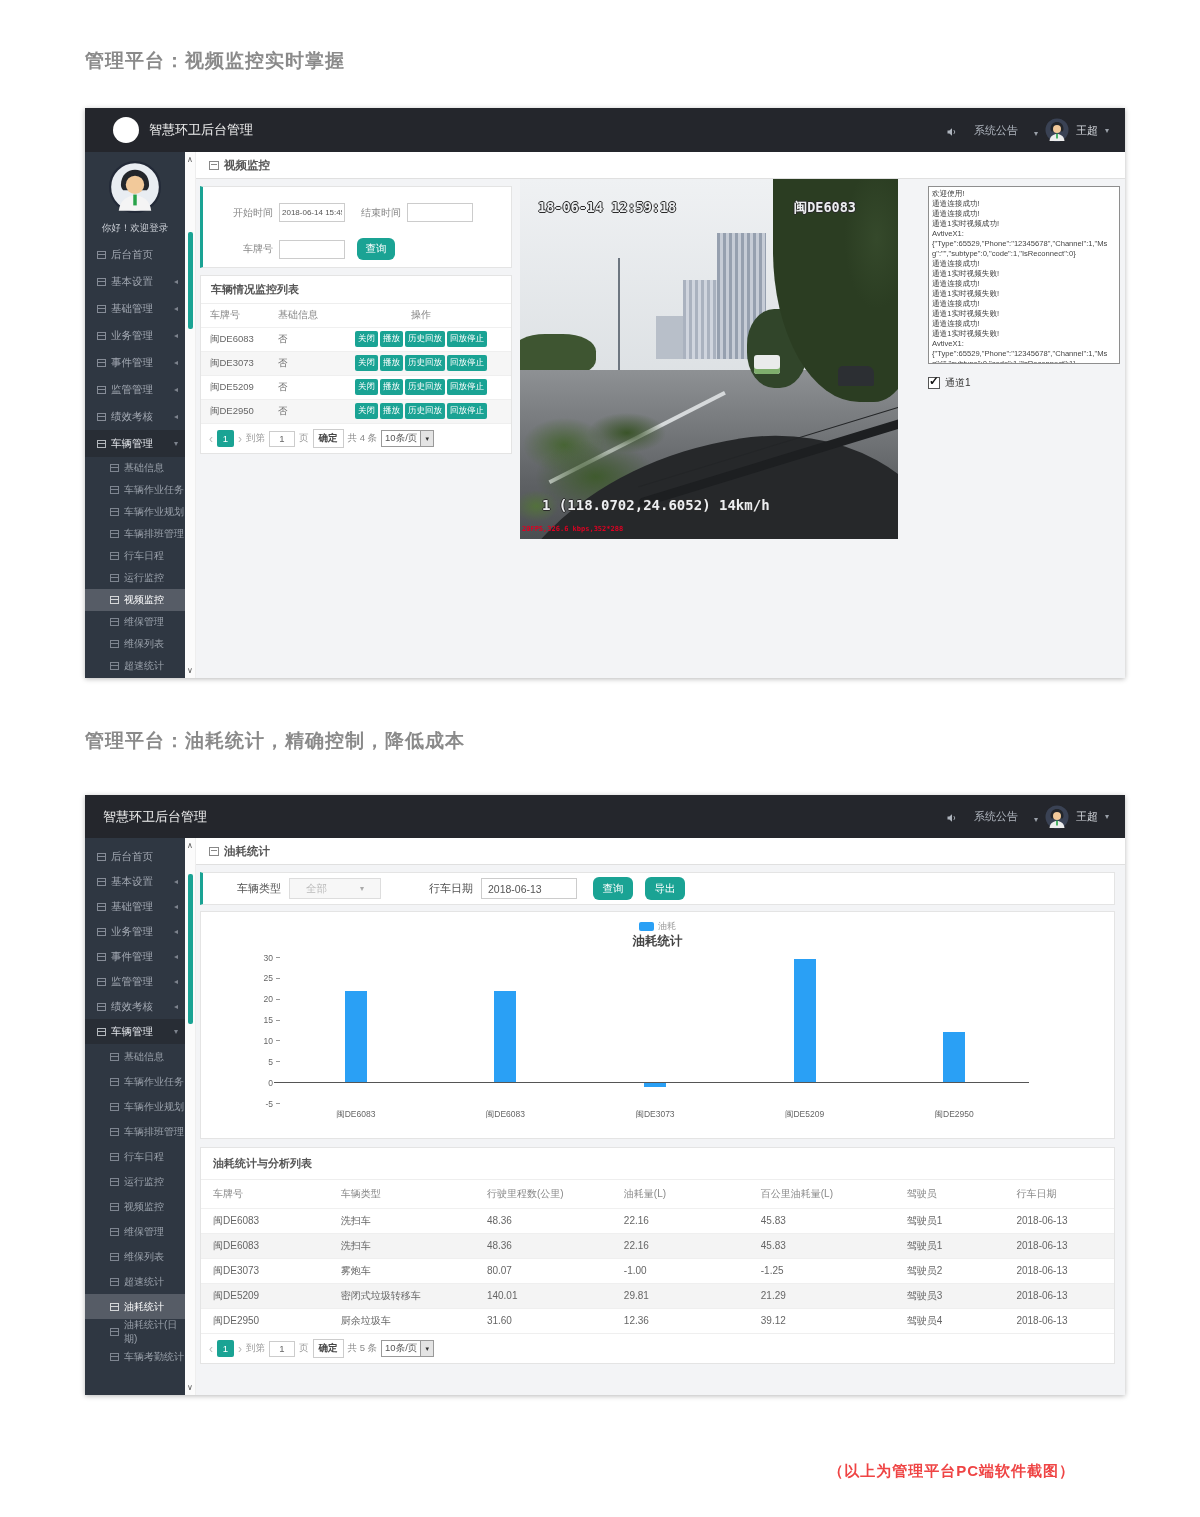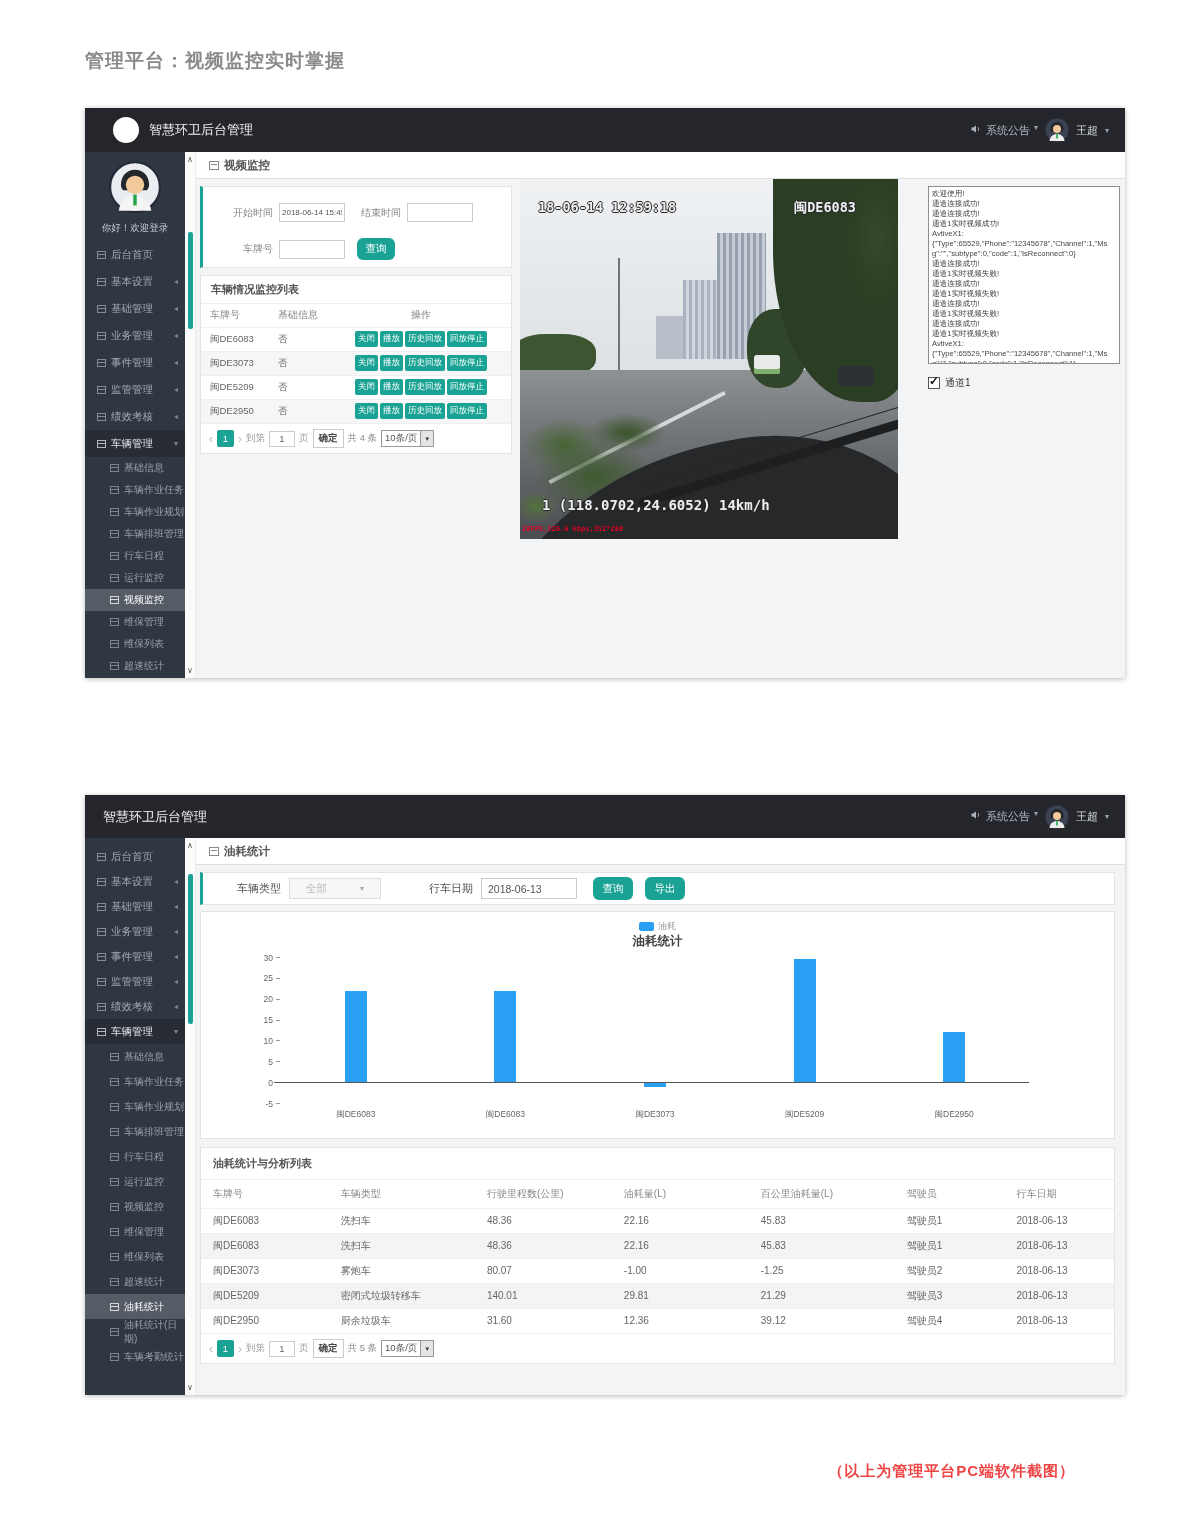--- a/index.html
+++ b/index.html
@@ -13,21 +13,21 @@
   #shot1{top:108px;height:570px}
   #shot2{top:795px;height:600px}
 
   
   .appbar{height:44px;background:#24262c;display:flex;align-items:center;position:relative}
   #shot2 .appbar{height:43px}
   .logo{width:26px;height:26px;border-radius:50%;background:#fff;margin:0 10px 0 28px;flex:none}
   #shot2 .brand{margin-left:18px}
   .brand{font-size:13px;color:#f0f0f0}
   .appbar-right{margin-left:auto;display:flex;align-items:center;margin-right:16px;gap:7px}
-  .announce{font-size:11px;color:#aeb4bd;display:flex;align-items:flex-start;gap:4px}
+  .announce{font-size:11px;color:#aeb4bd;display:flex;align-items:flex-end;gap:16px}
   .tinycaret{font-size:8px;color:#9aa0a9}
   .avatar-sm svg{width:24px;height:24px;display:block}
   .username{font-size:11px;color:#d6d9de}
 
   
   .shot-body{display:flex;height:calc(100% - 44px)}
   #shot2 .shot-body{height:calc(100% - 43px)}
   .sidebar{width:100px;background:#2f3742;flex:none;overflow:hidden}
   .profile{padding:9px 0 6px;text-align:center}
   .avatar-lg svg{width:52px;height:52px}
@@ -404,20 +404,21 @@
                   <span>✓</span>
                 </span>
               <span>通道1</span>
             </div>
           </div>
         </div>
       </div>
     </div>
   </div>
 
+  <div class="sec-title" id="title2">管理平台：油耗统计，精确控制，降低成本</div>
 
   <div class="shot" id="shot2">
     <div class="appbar">
       <div class="brand">智慧环卫后台管理</div>
       <div class="appbar-right">
         <div class="announce">
           <svg width="12" height="12" viewBox="0 0 16 16">
               <path d="M8 3v10L4.5 10H2V6h2.5L8 3z" fill="#aeb4bd"></path>
               <path d="M10.5 5.5a3.5 3.5 0 010 5" fill="none" stroke="#aeb4bd" stroke-width="1.2"></path>
             </svg>

